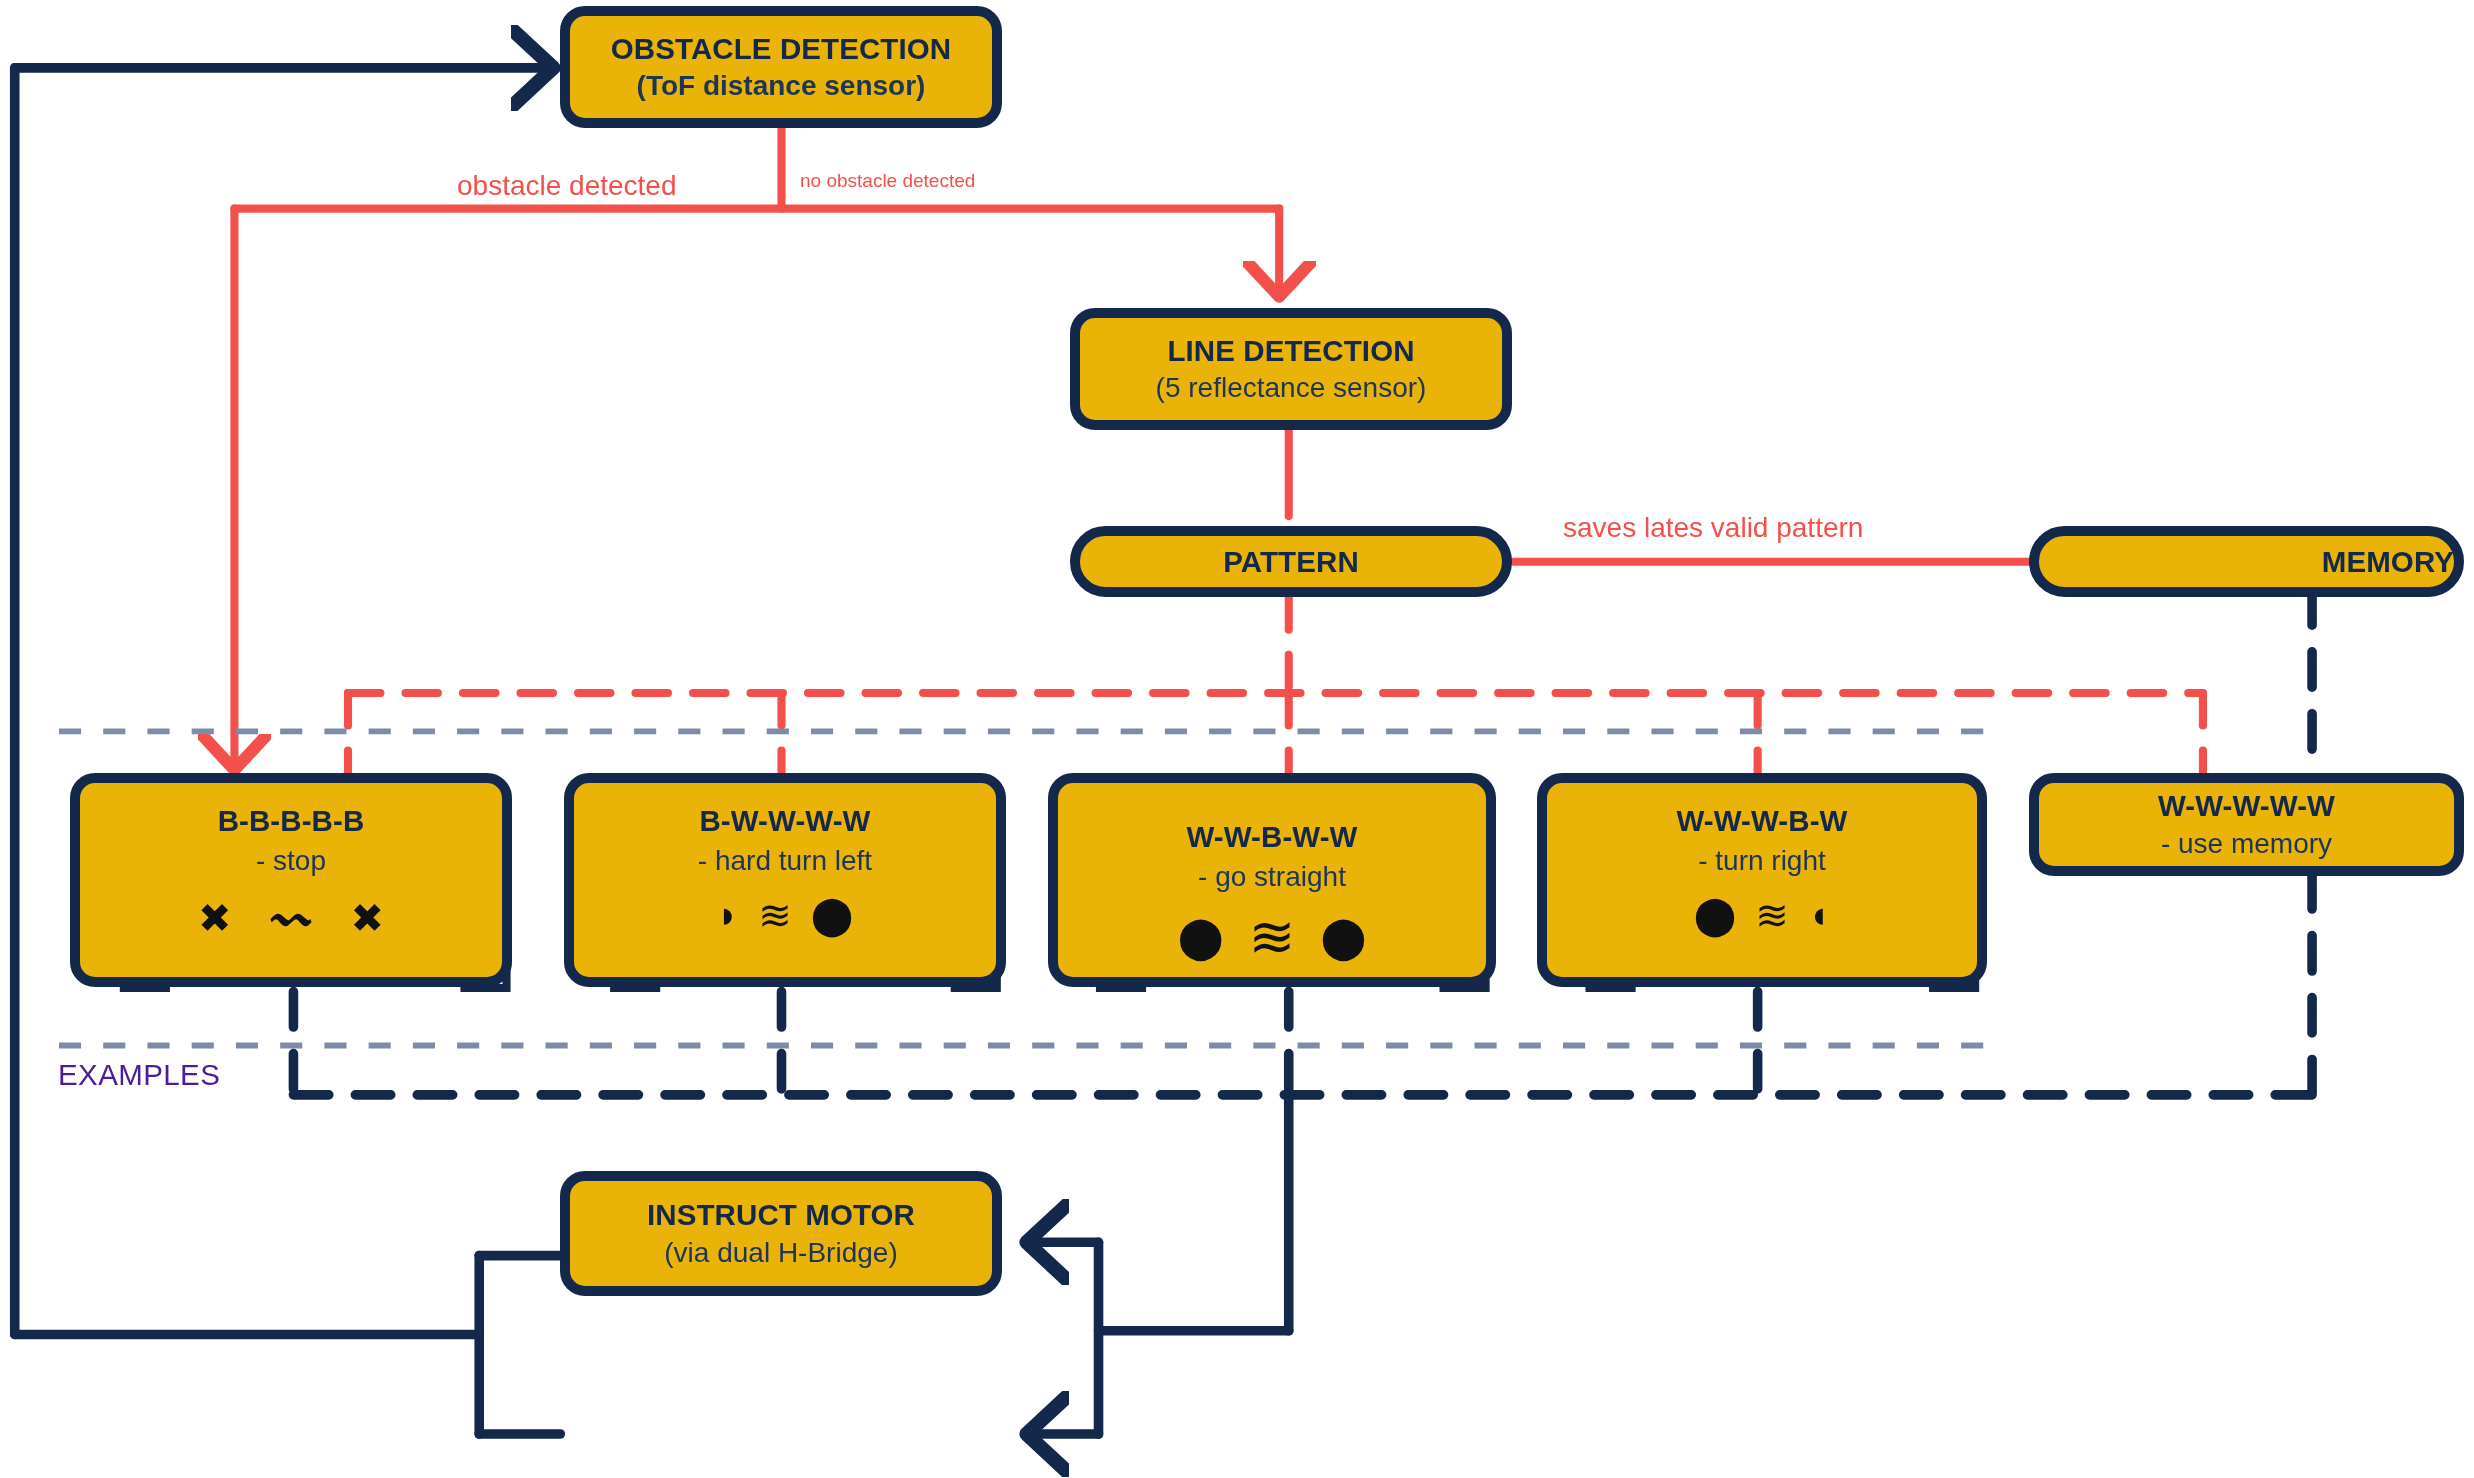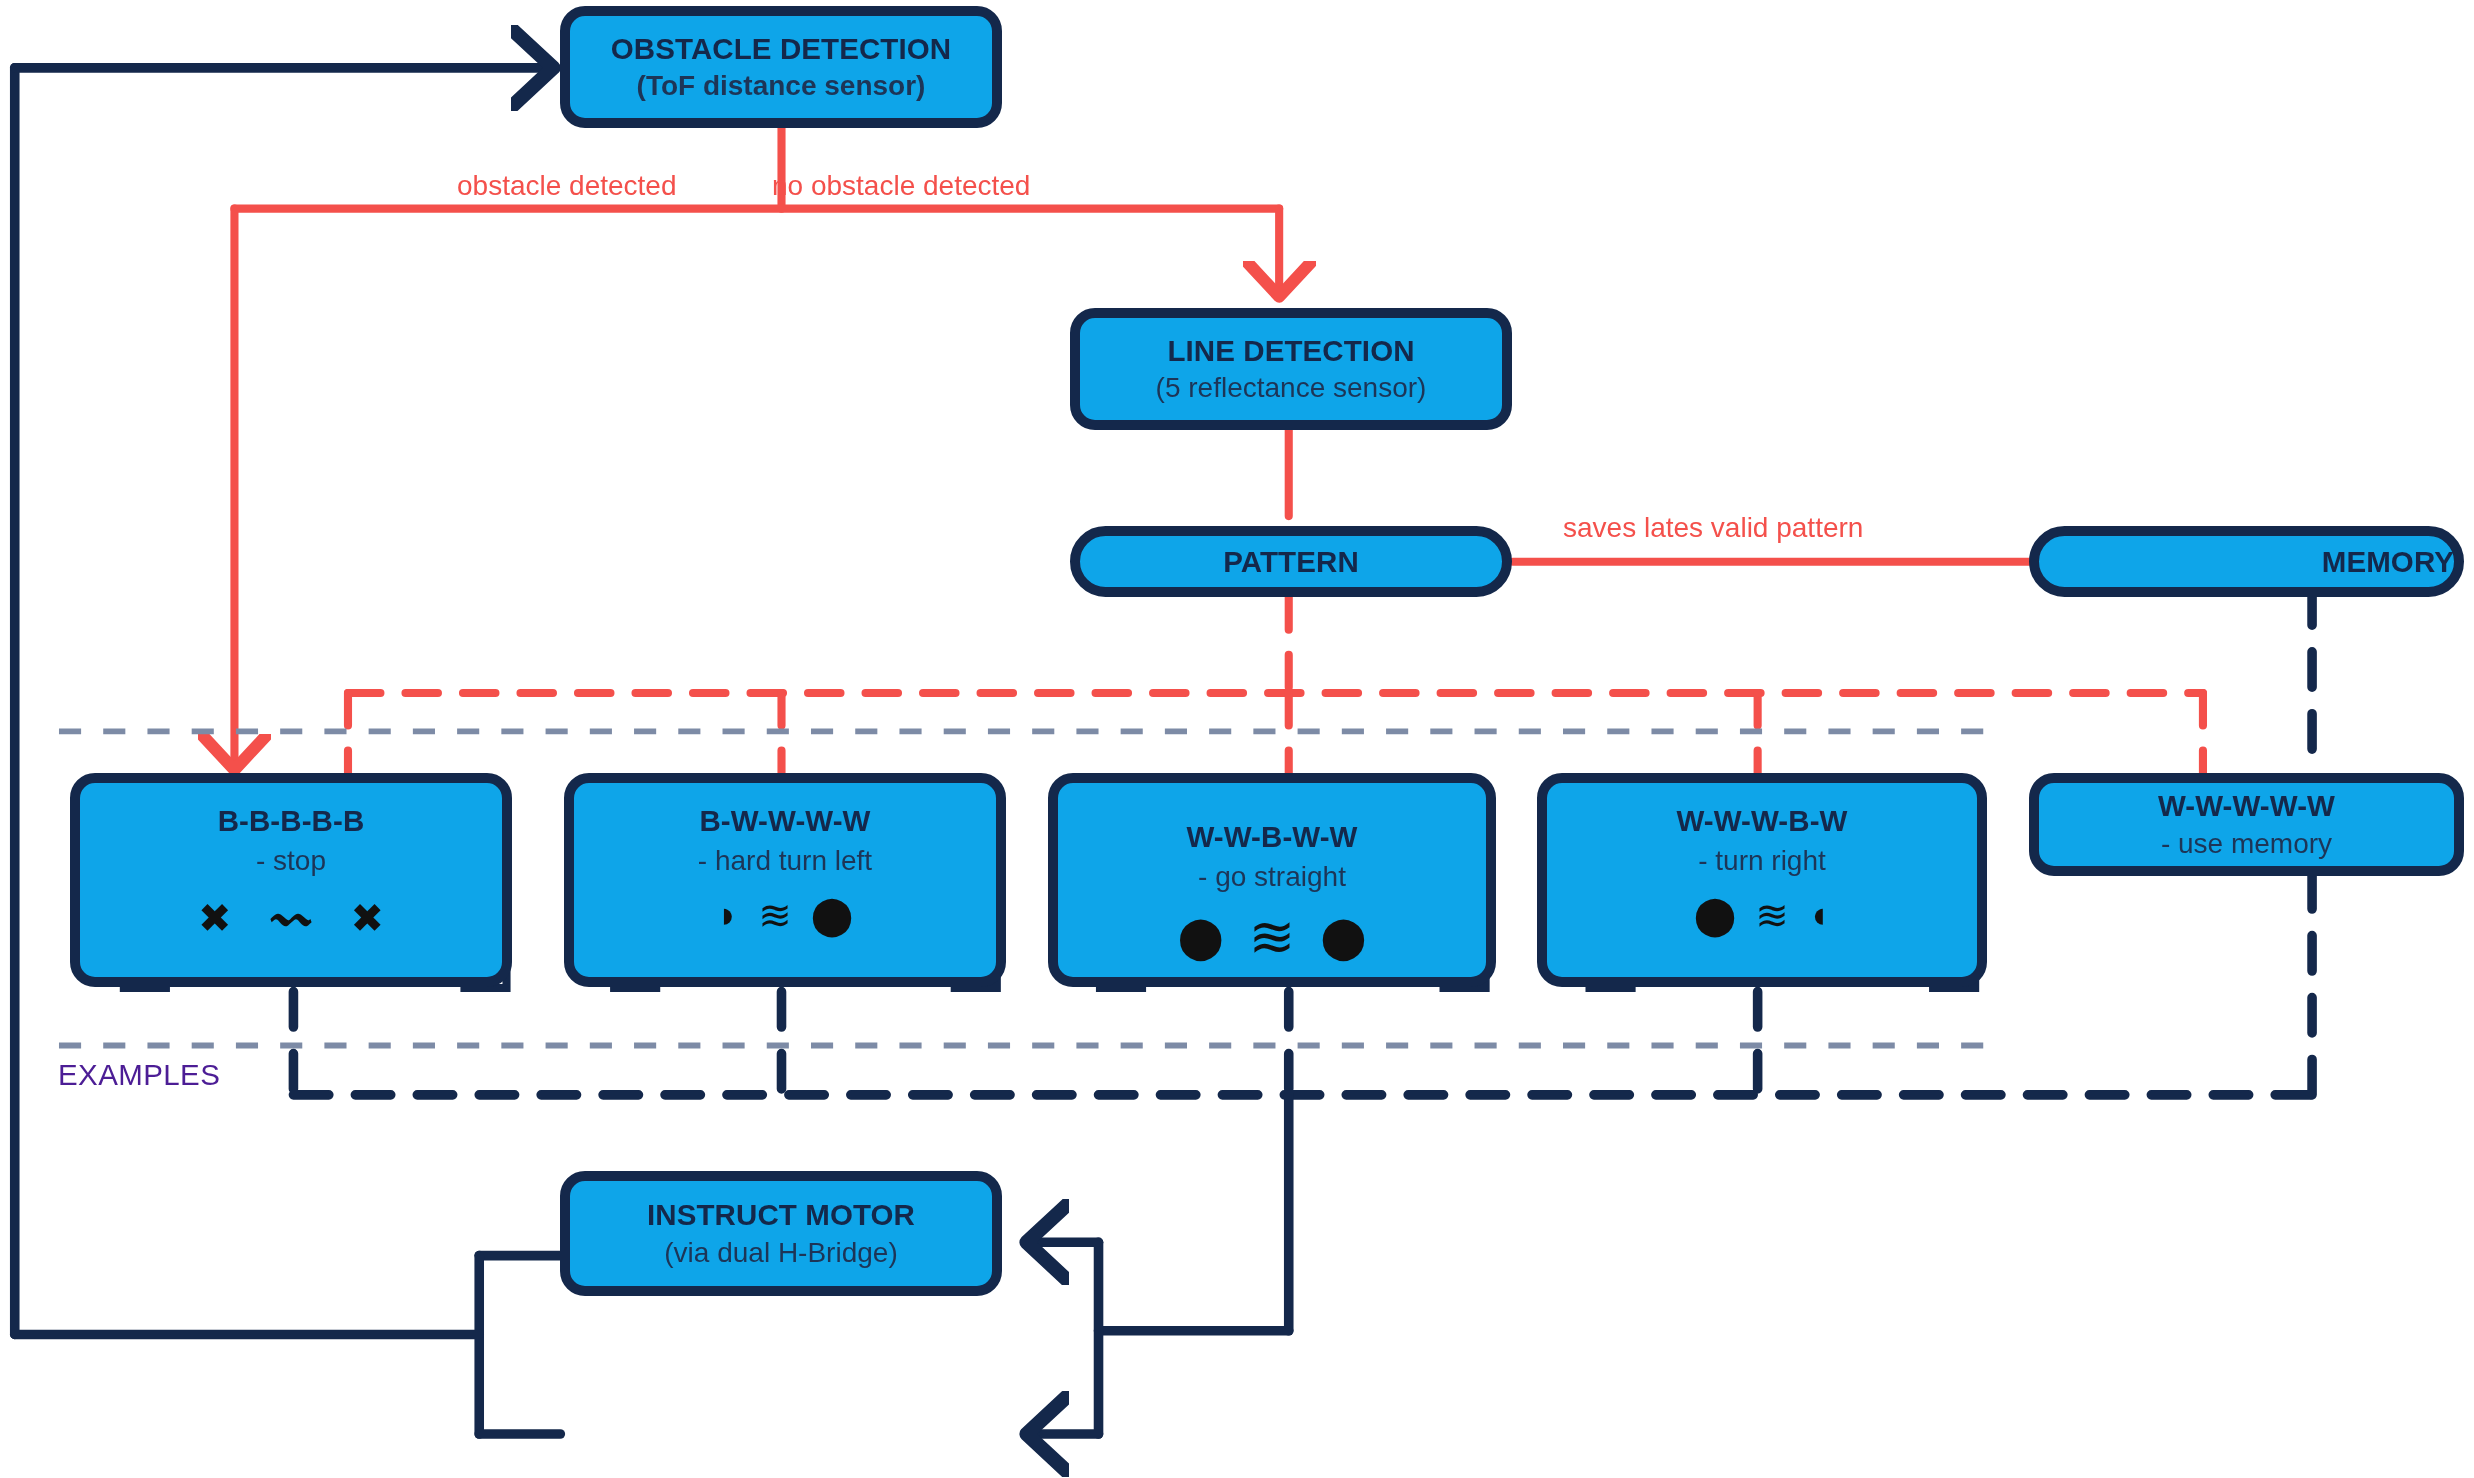--- a/index.html
+++ b/index.html
@@ -1,21 +1,21 @@
 <!DOCTYPE html>
 <html style="font-size:11.8px"><head>
 <meta charset="utf-8">
 <style>
   html,body{margin:0;padding:0;background:#ffffff;}
   body{width:2475px;height:1479px;overflow:hidden;
        font-family:"Liberation Sans", sans-serif;}
   #stage{position:relative;width:2475px;height:1479px;background:#fff;}
   svg#wires{position:absolute;left:0;top:0;width:2475px;height:1479px;}
 
-  .node{position:absolute;box-sizing:border-box;background:#0ea5e9;
+  .node{position:absolute;box-sizing:border-box;background:#eab308;
         border:10.3px solid #14284b;border-radius:25px;
         display:flex;flex-direction:column;align-items:center;
         justify-content:center;text-align:center;}
   .node.pill{border-radius:736px;}
   .t1{color:#14284b;font-weight:700;letter-spacing:0.1px;}
   .t2{color:#1d3557;font-weight:400;}
 
   .edge-label{position:absolute;color:#f4504b;white-space:nowrap;
               font-weight:400;}
   .section-label{position:absolute;color:#4c1d95;white-space:nowrap;
@@ -188,20 +188,20 @@
     </div>
   </div>
 
   <div class="node" style="left:2029px;top:773px;width:435px;height:103px;">
     <div class="t1" style="font-size:29.5px;">W-W-W-W-W</div>
     <div class="t2" style="font-size:28px;margin-top:5.9px;">- use memory</div>
   </div>
 
   <div class="edge-label" style="left:457px;top:170px;font-size:28px;">obstacle detected</div>
 
-  <div class="edge-label" style="left:772px;top:170px;font-size:28px;">no obstacle detected</div>
+  <div class="edge-label" style="left:800px;top:170px;font-size:19px;">no obstacle detected</div>
 
   <div class="edge-label" style="left:1563px;top:512px;font-size:28px;">saves lates valid pattern</div>
 
   <div class="section-label" style="left:58px;top:1058px;font-size:29.5px;">EXAMPLES</div>
 
 </div>
 
 
 </body></html>

